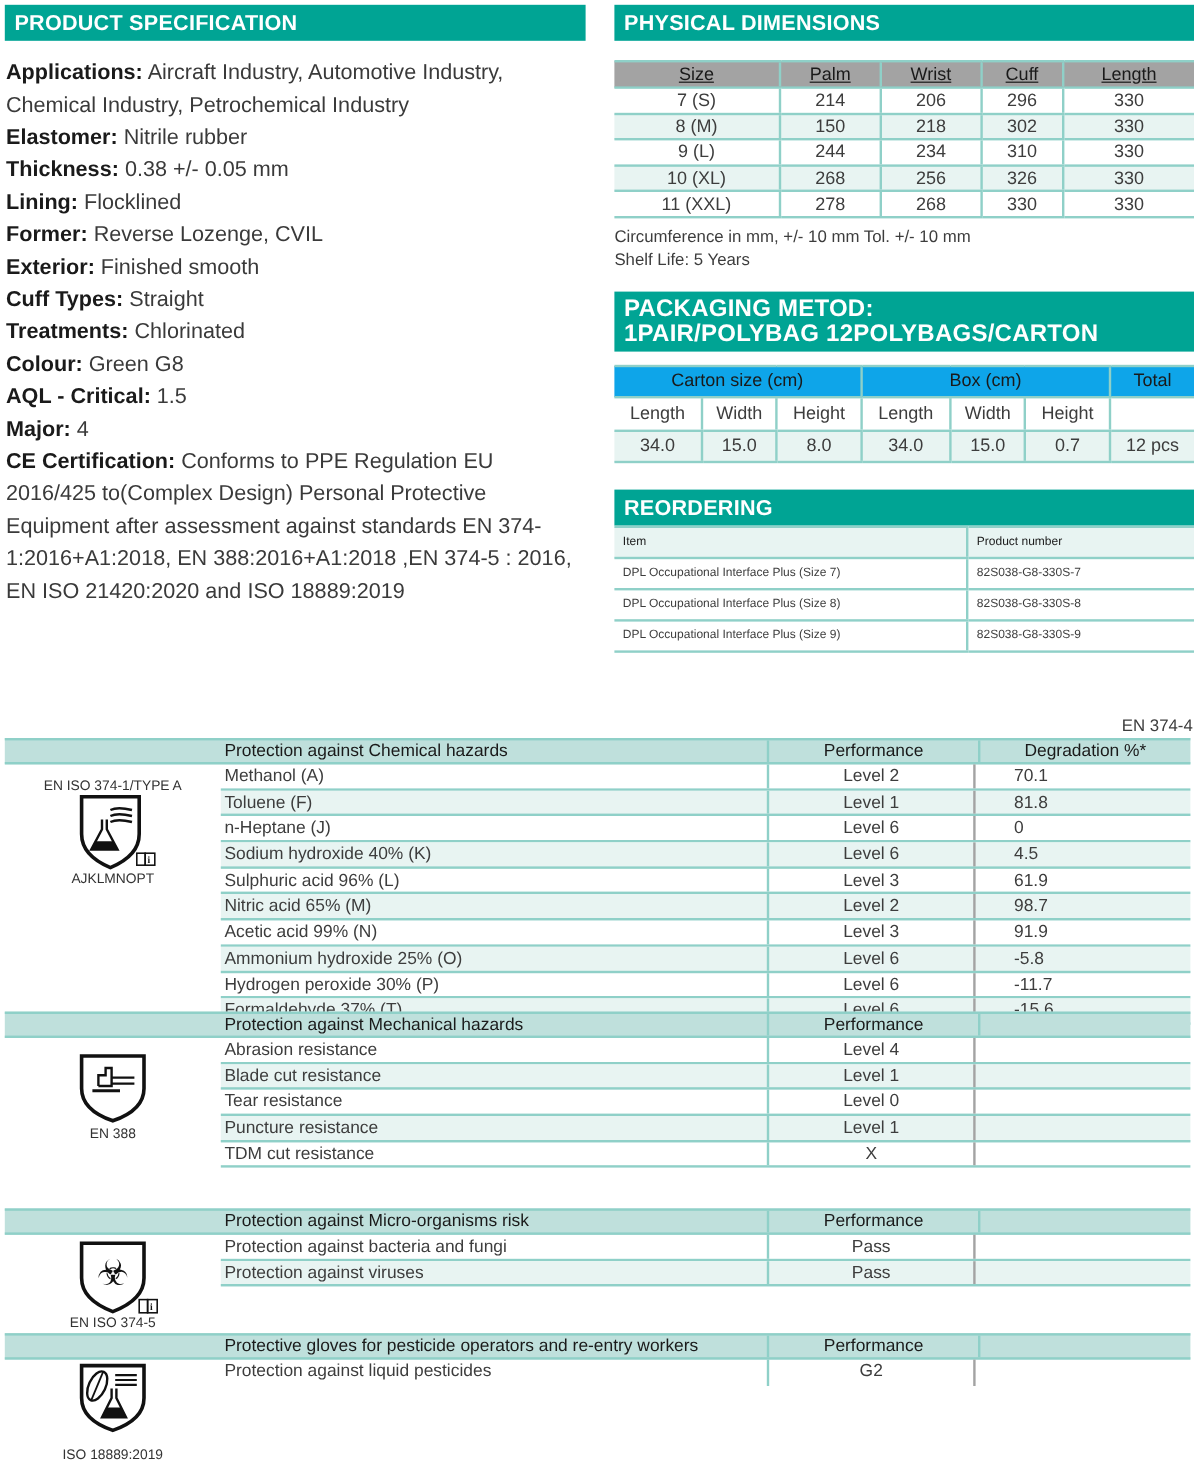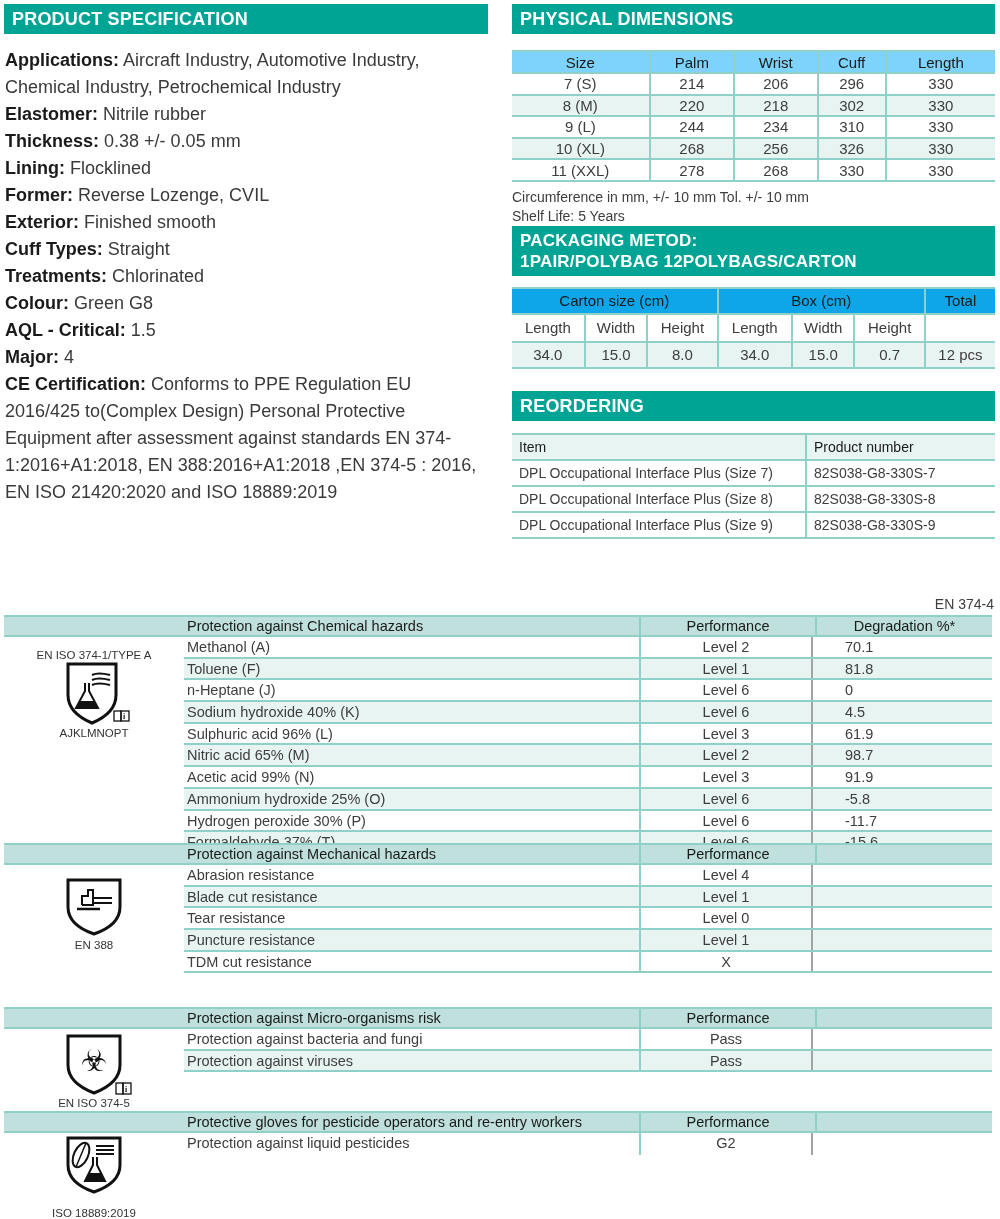--- a/index.html
+++ b/index.html
@@ -16,37 +16,37 @@
   #spec-list .row { display: block; }
   #spec-list .lbl { font-weight: bold; color: #1a1a1a; }
 
   
   #right { position: absolute; left: 512px; top: 4px; width: 483px; }
   table { border-collapse: collapse; width: 100%; }
   td, th { font-weight: normal; }
 
   
   #dim-table { margin-top: 16px; font-size: 15px; }
-  #dim-table th { background: #7dd3fc; color: #1a1a1a; height: 22px; border-top: 2px solid #8fd0c8; border-bottom: 2px solid #8fd0c8; border-left: 2px solid #8fd0c8; }
+  #dim-table th { background: #a3a3a3; color: #1a1a1a; height: 22px; border-top: 2px solid #8fd0c8; border-bottom: 2px solid #8fd0c8; border-left: 2px solid #8fd0c8; text-decoration: underline; }
   #dim-table th:first-child { border-left: none; }
   #dim-table td { height: 21.6px; text-align: center; color: #3d3d3d; border-bottom: 2px solid #8fd0c8; border-left: 2px solid #8fd0c8; }
   #dim-table td:first-child { border-left: none; }
   #dim-table tr.alt td { background: #e8f4f2; }
   #dim-notes { margin-top: 6px; font-size: 14px; line-height: 19px; color: #3d3d3d; }
 
-  #pack-banner { height: 50px; font-size: 17px; line-height: 21px; padding: 4px 8px 0 8px; }
+  #pack-banner { margin-top: 17px; height: 50px; font-size: 20px; line-height: 21px; padding: 4px 8px 0 8px; }
   #pack-table { margin-top: 11px; font-size: 15px; }
   #pack-table td { text-align: center; color: #3d3d3d; border-bottom: 2px solid #8fd0c8; border-left: 2px solid #8fd0c8; }
   #pack-table td.nl { border-left: none; }
   #pack-table tr.hdr td { background: #0ea5e9; color: #1a1a1a; height: 26px; border-top: 2px solid #8fd0c8; }
   #pack-table tr.sub td { height: 28px; }
   #pack-table tr.val td { background: #e8f4f2; height: 26px; }
 
   #reorder-banner { margin-top: 22px; }
-  #reorder-table { margin-top: 12px; font-size: 14px; }
+  #reorder-table { margin-top: 0; font-size: 10px; }
   #reorder-table td { height: 26px; text-align: left; padding-left: 7px; color: #3d3d3d; border-bottom: 2px solid #8fd0c8; }
   #reorder-table td + td { border-left: 2px solid #8fd0c8; }
   #reorder-table tr.hdr td { background: #e8f4f2; color: #1a1a1a; border-top: 2px solid #8fd0c8; }
 
   
   #std-label { position: absolute; right: 6px; top: 596px; font-size: 14px; color: #3d3d3d; }
   .prot { position: absolute; left: 4px; width: 988px; font-size: 14.5px; }
   .prot .head { display: flex; height: 22px; background: #bfe0dc; border-top: 2px solid #8fd0c8; border-bottom: 2px solid #8fd0c8; color: #1a1a1a; }
   .prot .head .c0 { width: 180px; }
   .prot .head .c1 { width: 455px; padding-left: 3px; line-height: 19px; }
@@ -97,21 +97,21 @@
     </tr>
     <tr>
       <td>7 (S)</td>
           <td>214</td>
           <td>206</td>
           <td>296</td>
           <td>330</td>
     </tr>
     <tr class="alt">
       <td>8 (M)</td>
-          <td>220</td>
+          <td>150</td>
           <td>218</td>
           <td>302</td>
           <td>330</td>
     </tr>
     <tr>
       <td>9 (L)</td>
           <td>244</td>
           <td>234</td>
           <td>310</td>
           <td>330</td>

